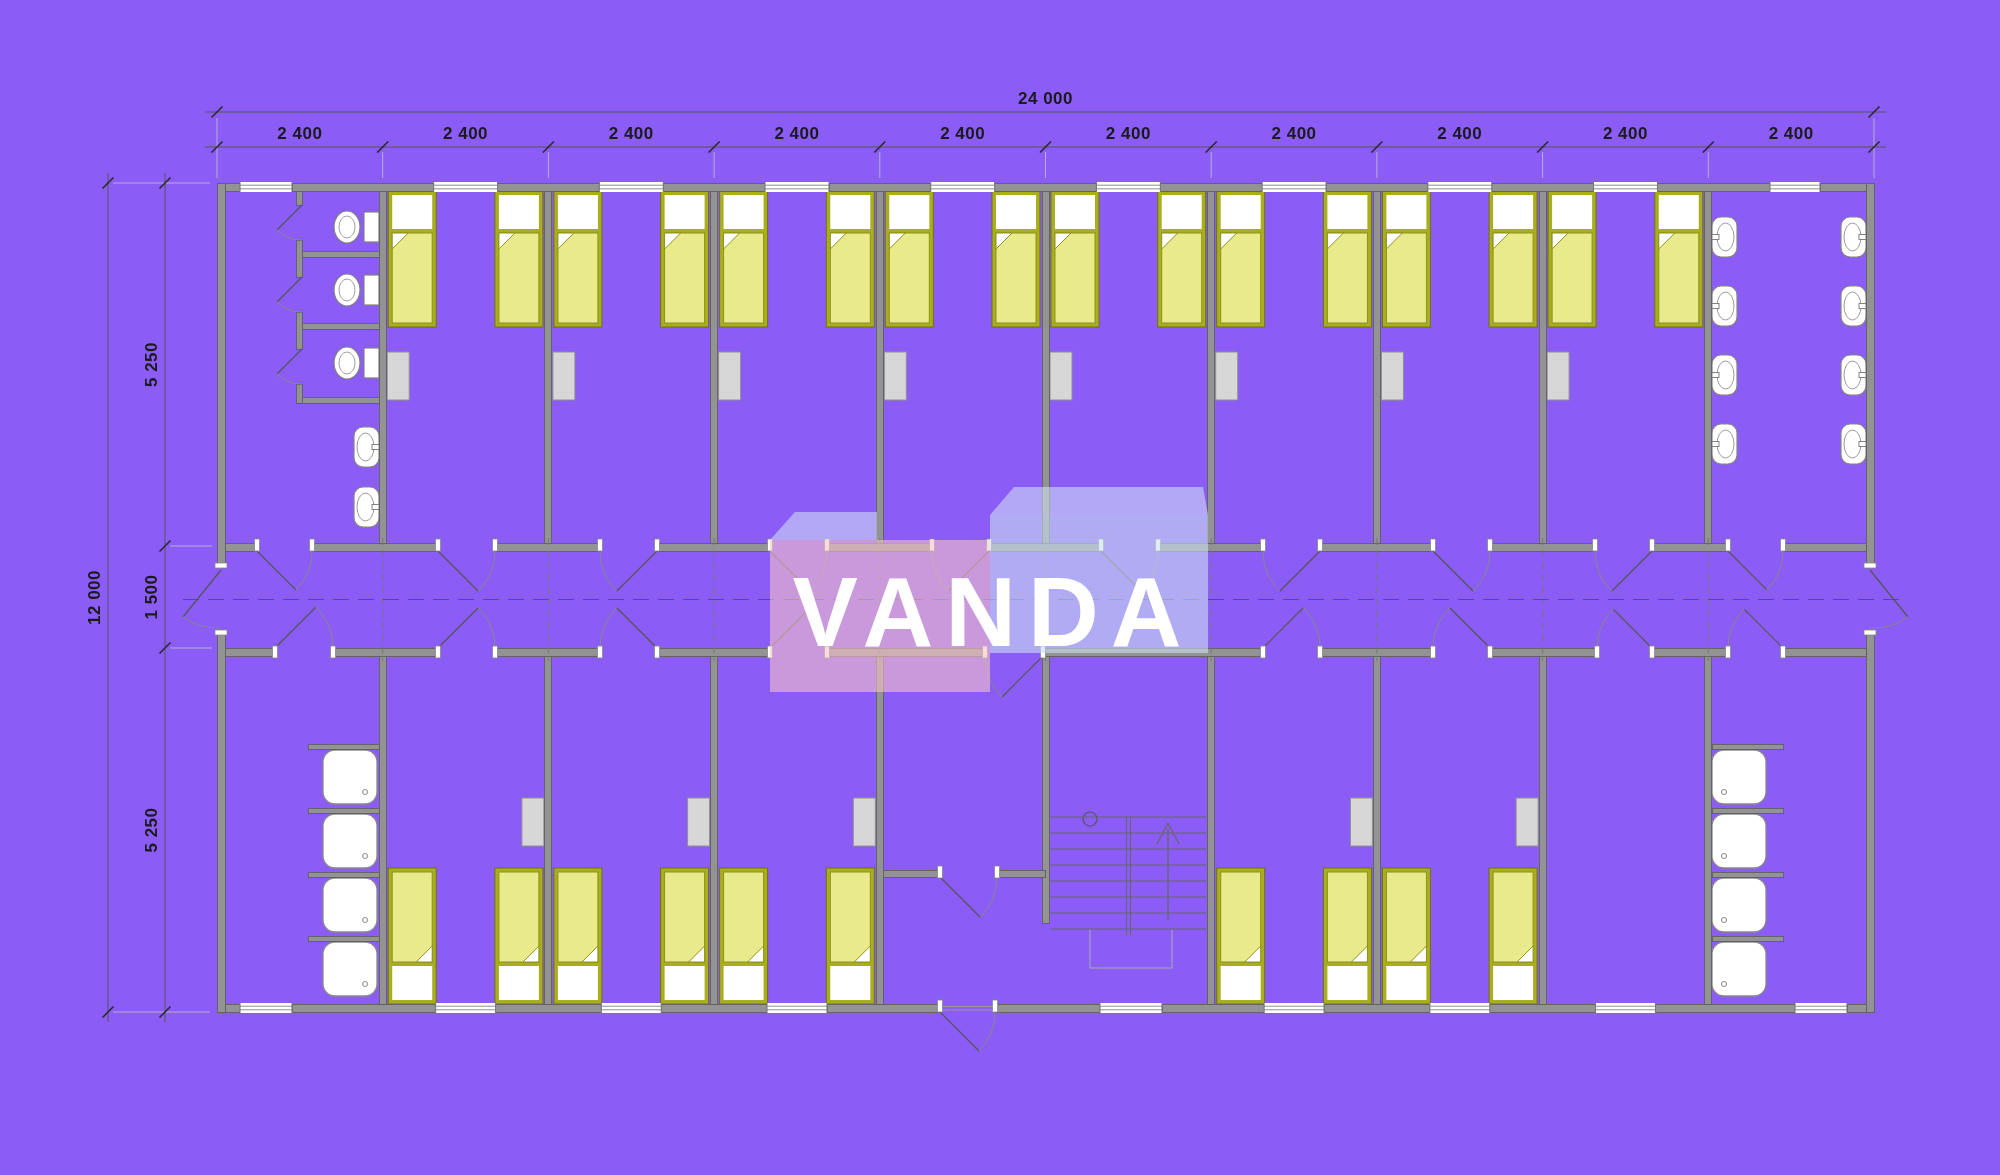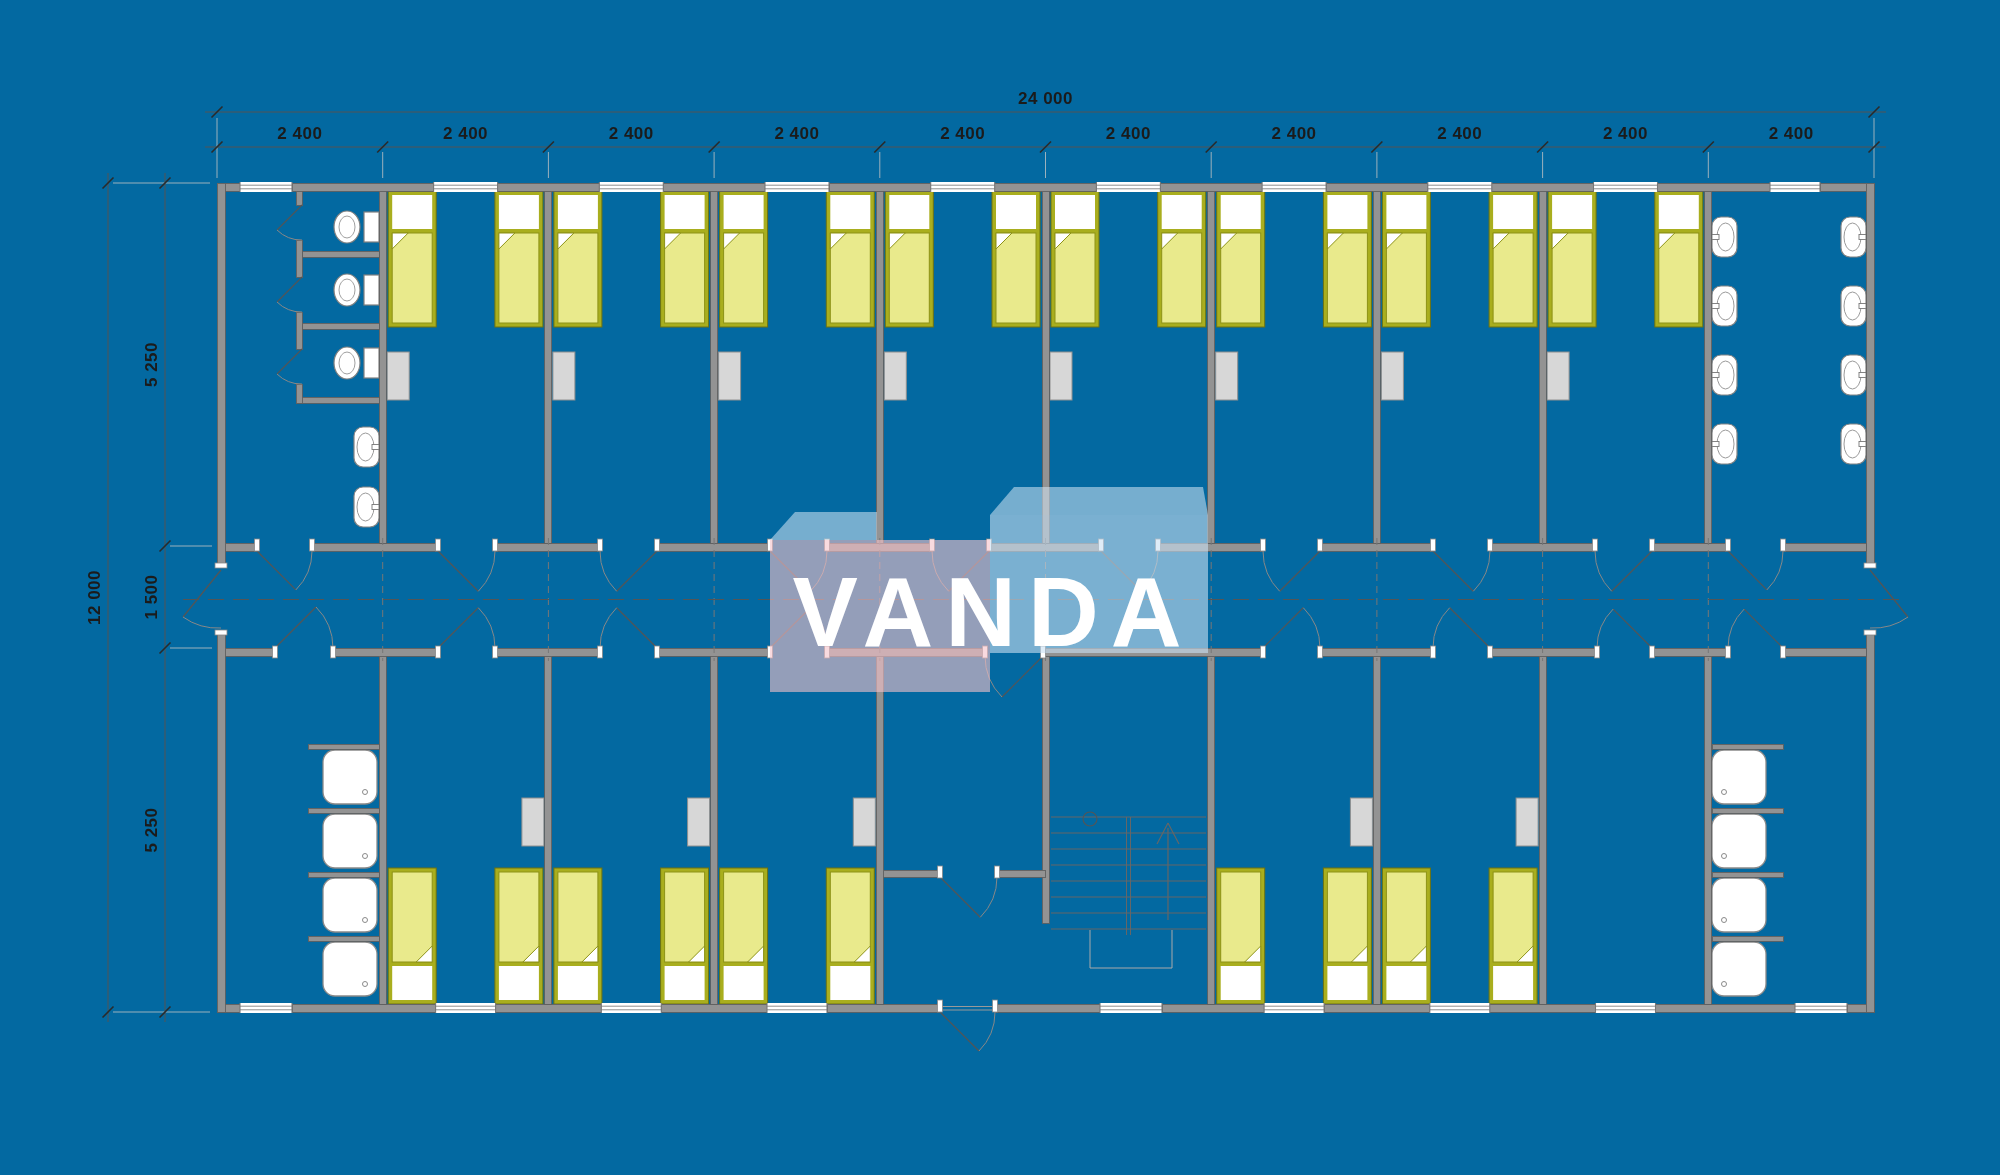--- a/index.html
+++ b/index.html
@@ -1,16 +1,16 @@
 <!DOCTYPE html>
 <html><head>
 <meta charset="utf-8">
 <style>
   html,body{margin:0;padding:0;background:#ffffff;}
-  .stage{position:relative;width:2000px;height:1175px;background:#0369a1;overflow:hidden;
+  .stage{position:relative;width:2000px;height:1175px;background:#8b5cf6;overflow:hidden;
          font-family:"Liberation Sans",sans-serif;}
   svg{position:absolute;left:0;top:0;}
   .dim-text{font-family:"Liberation Sans",sans-serif;font-size:17px;font-weight:bold;
             fill:#1b1b1b;letter-spacing:.5px;}
   .wm-text{font-family:"Liberation Sans",sans-serif;font-size:98px;font-weight:bold;
            fill:#ffffff;letter-spacing:12px;}
 </style>
 </head>
 <body>
 

